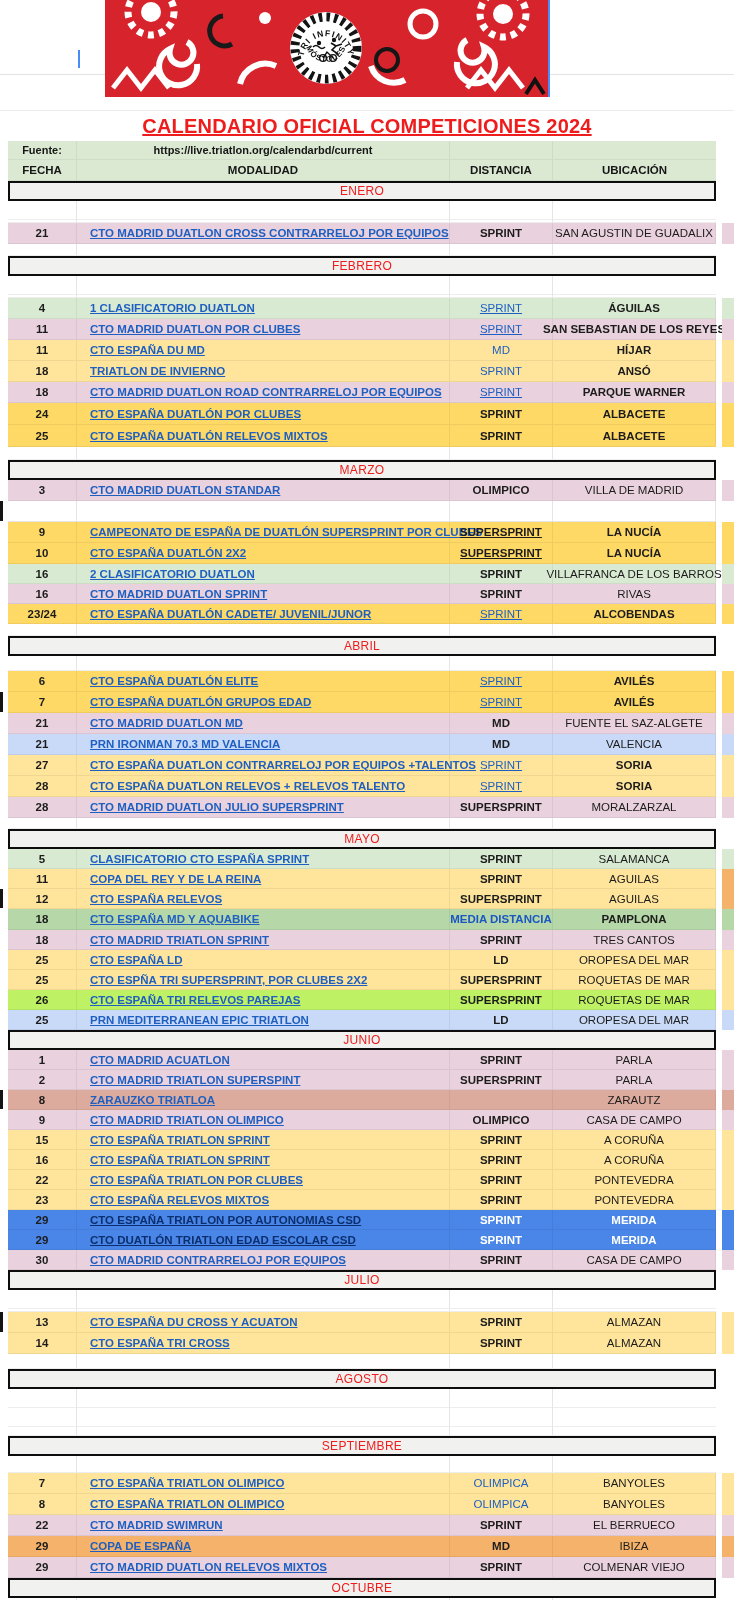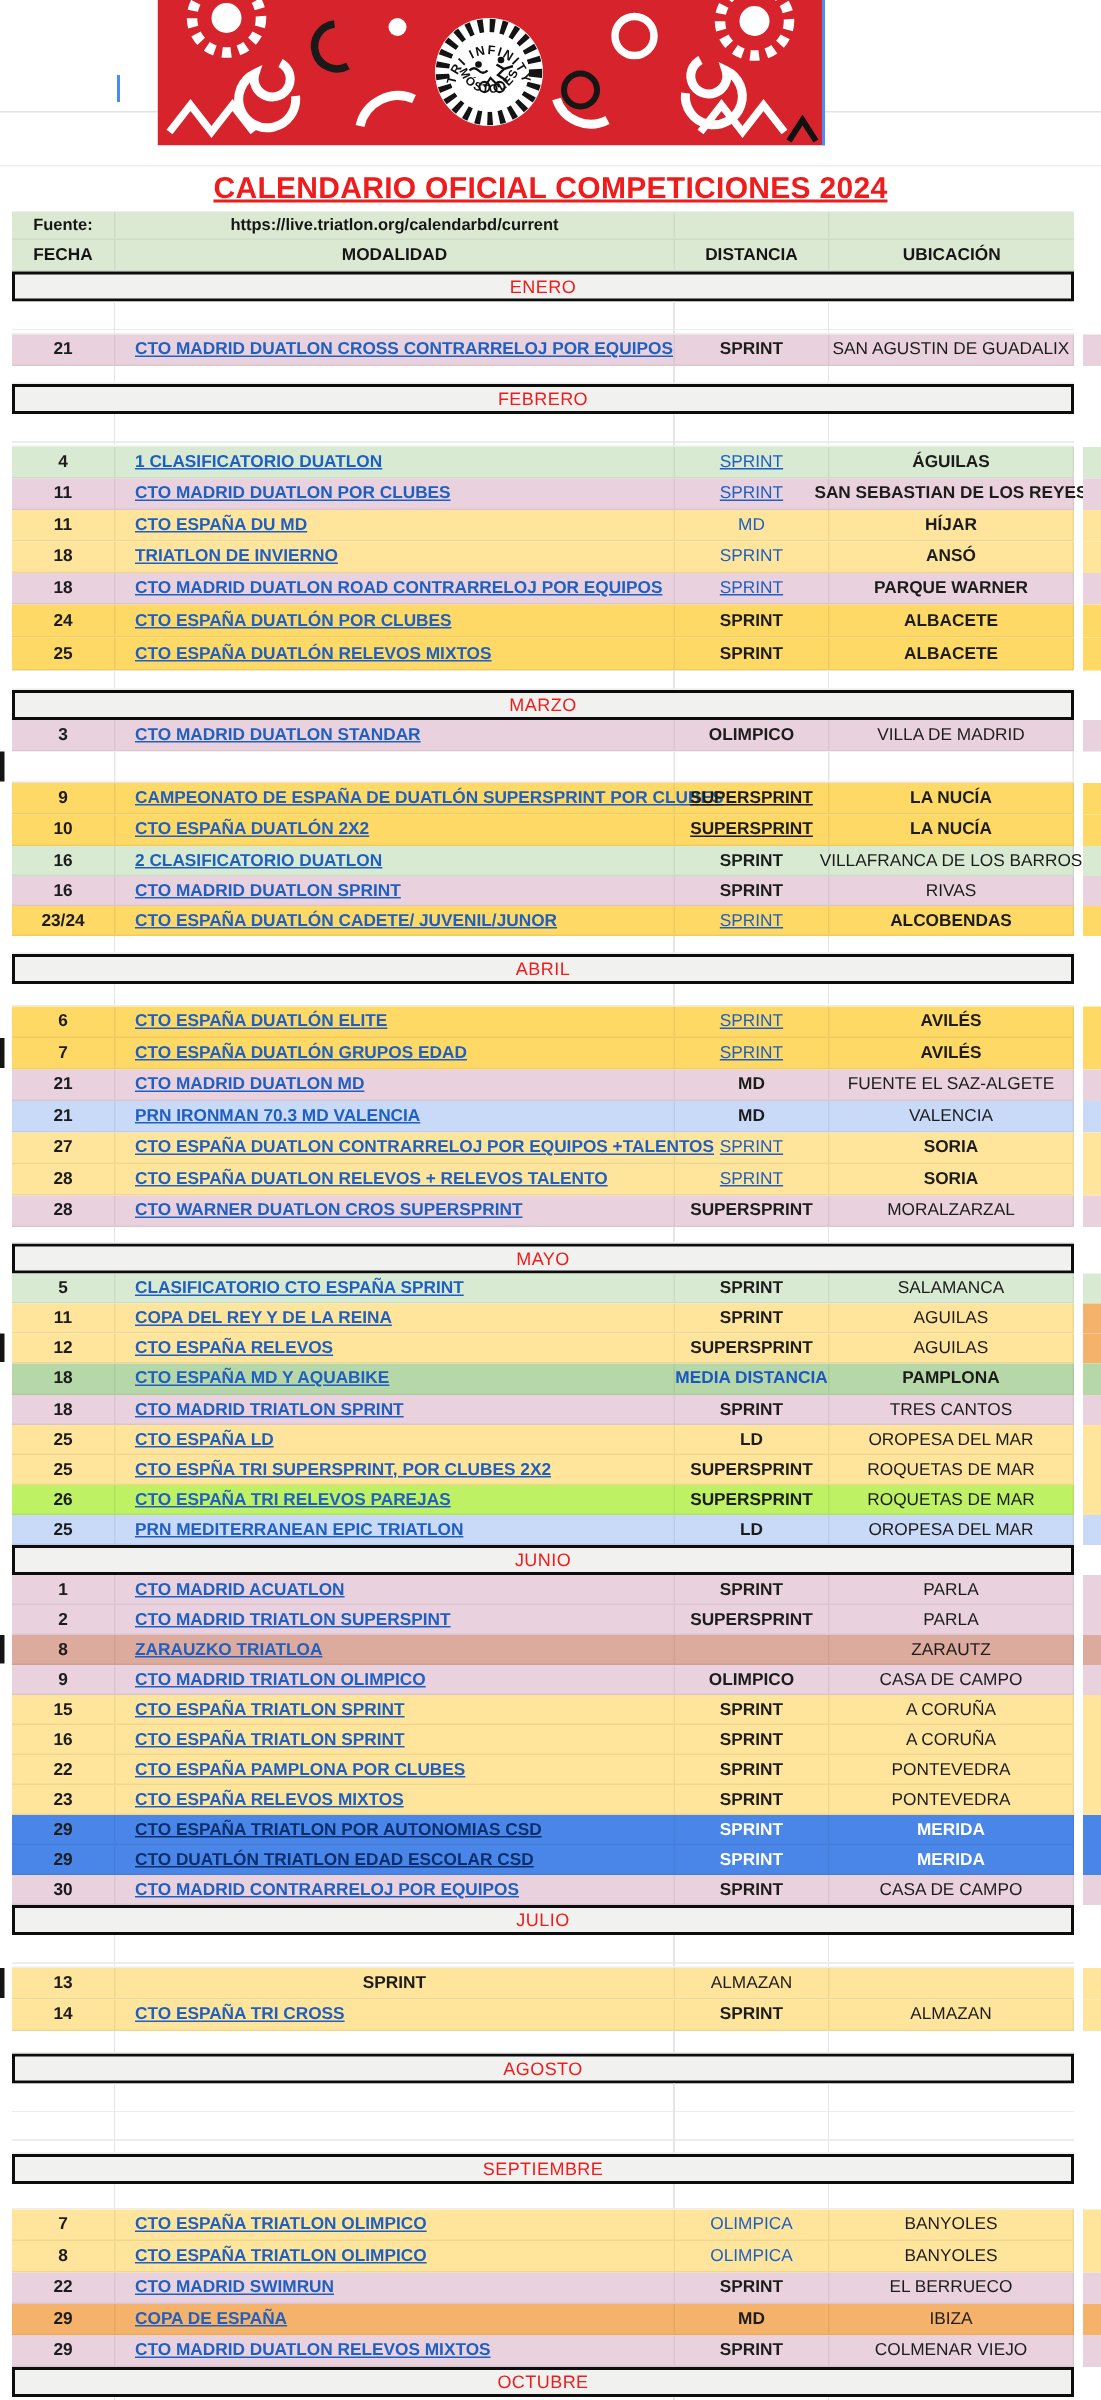--- a/index.html
+++ b/index.html
@@ -411,21 +411,21 @@
         <span class="d-lu">SPRINT</span>
       </div>
       <div class="c loc">
         <span class="loc-b ">SORIA</span>
       </div>
       <div class="edge" style="background: rgb(255, 229, 155);"></div>
     </div>
     <div class="grid-row" style="height: 20px; background: rgb(233, 210, 221);">
       <div class="c date">28</div>
       <div class="c mod">
-        <span class="link">CTO WARNER DUATLON CROS SUPERSPRINT</span>
+        <span class="link">CTO MADRID DUATLON JULIO SUPERSPRINT</span>
       </div>
       <div class="c dist">
         <span class="d-b">SUPERSPRINT</span>
       </div>
       <div class="c loc">
         <span class="">MORALZARZAL</span>
       </div>
       <div class="edge" style="background: rgb(233, 210, 221);"></div>
     </div>
     <div class="gap" style="height: 10px;"></div>
@@ -626,21 +626,21 @@
         <span class="d-b">SPRINT</span>
       </div>
       <div class="c loc">
         <span class="">A CORUÑA</span>
       </div>
       <div class="edge" style="background: rgb(255, 229, 155);"></div>
     </div>
     <div class="grid-row" style="height: 19px; background: rgb(255, 229, 155);">
       <div class="c date">22</div>
       <div class="c mod">
-        <span class="link">CTO ESPAÑA PAMPLONA POR CLUBES</span>
+        <span class="link">CTO ESPAÑA TRIATLON POR CLUBES</span>
       </div>
       <div class="c dist">
         <span class="d-b">SPRINT</span>
       </div>
       <div class="c loc">
         <span class="">PONTEVEDRA</span>
       </div>
       <div class="edge" style="background: rgb(255, 229, 155);"></div>
     </div>
     <div class="grid-row" style="height: 19px; background: rgb(255, 229, 155);">
@@ -694,20 +694,23 @@
         <span class="">CASA DE CAMPO</span>
       </div>
       <div class="edge" style="background: rgb(233, 210, 221);"></div>
     </div>
     <div class="month">
       <span>JULIO</span>
     </div>
     <div class="gap" style="height: 21px;"></div>
     <div class="grid-row" style="height: 20px; background: rgb(255, 229, 155);">
       <div class="c date">13</div>
+      <div class="c mod">
+        <span class="link">CTO ESPAÑA DU CROSS Y ACUATON</span>
+      </div>
       <div class="c dist">
         <span class="d-b">SPRINT</span>
       </div>
       <div class="c loc">
         <span class="">ALMAZAN</span>
       </div>
       <div class="edge" style="background: rgb(255, 229, 155);"></div>
       <div class="lmark"></div>
     </div>
     <div class="grid-row" style="height: 20px; background: rgb(255, 229, 155);">

